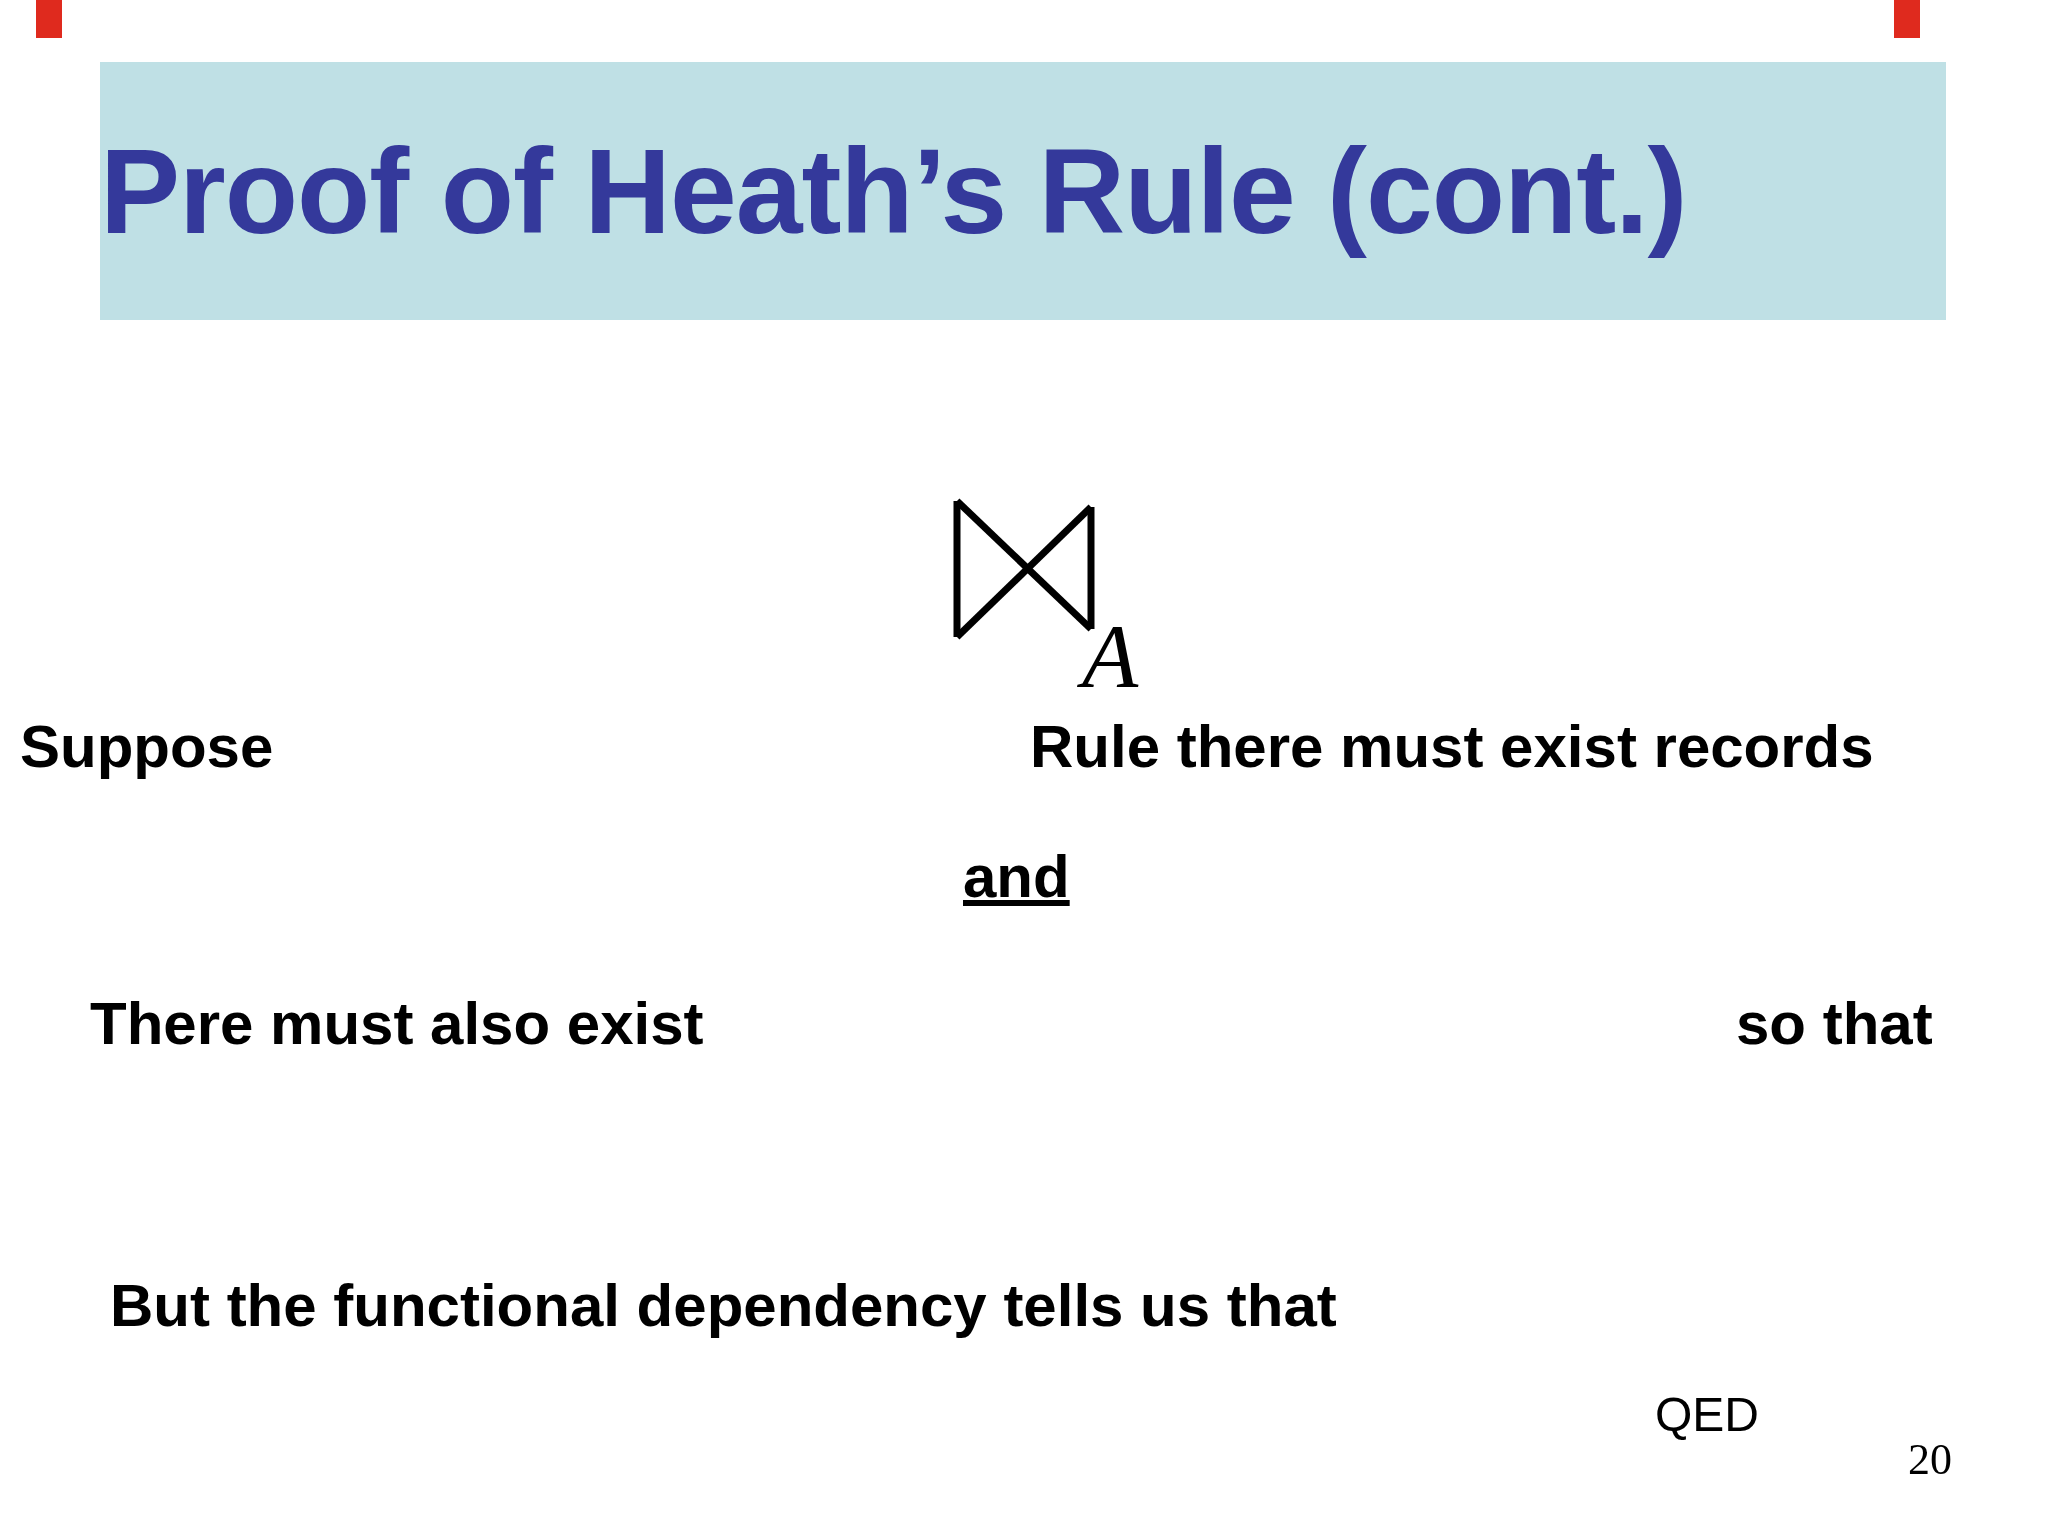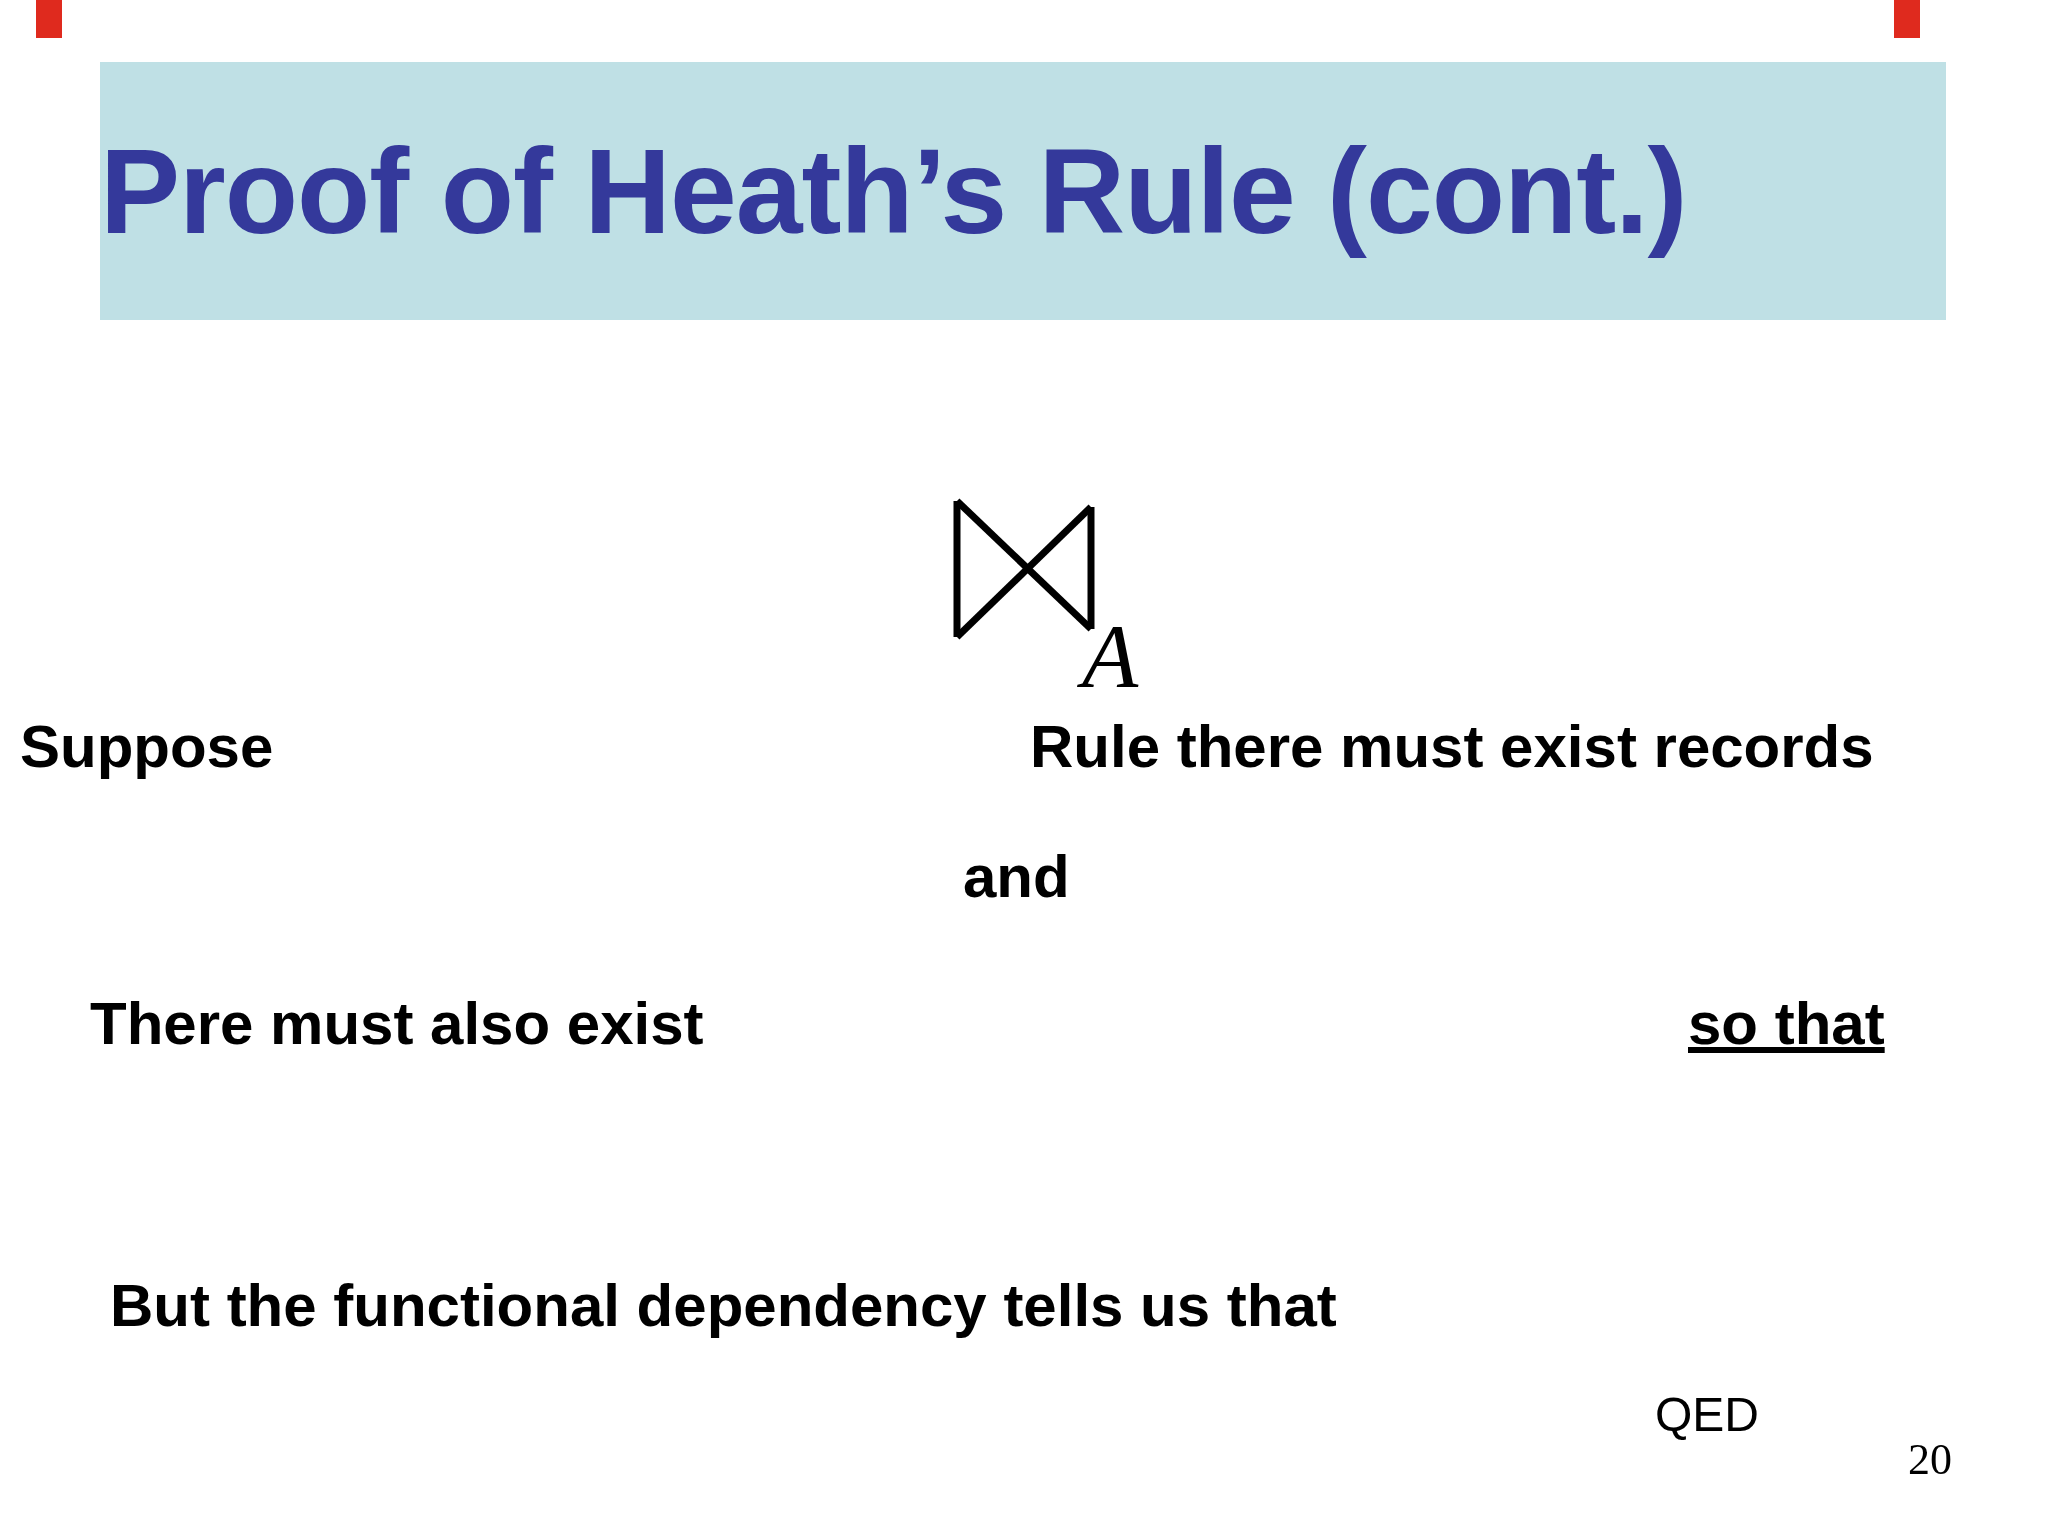--- a/index.html
+++ b/index.html
@@ -25,23 +25,23 @@
     font-size:120px;font-weight:bold;color:#34399b;
     line-height:1;white-space:nowrap;letter-spacing:-1px;
   }
   .t{
     position:absolute;color:#000000;font-weight:bold;
     font-size:60px;line-height:1;white-space:nowrap;
   }
   .intro{left:103px;top:366px;}
   .suppose{left:20px;top:717px;}
   .then{left:1030px;top:717px;}
-  .and{left:963px;top:847px;}
+  .and{left:963px;top:847px;text-decoration:underline;}
   .there{left:90px;top:994px;}
-  .sothat{left:1688px;top:994px;text-decoration:underline;}
+  .sothat{left:1736px;top:994px;}
   .but{left:110px;top:1276px;}
   .therefore{left:85px;top:1397px;}
   .qed{
     position:absolute;left:1655px;top:1391px;
     font-size:48px;font-weight:normal;color:#000;line-height:1;
   }
   .pagenum{
     position:absolute;left:1892px;top:1438px;
     font-family:"Liberation Serif", serif;
     font-size:44px;font-weight:normal;color:#000;line-height:1;margin-left:16px;

